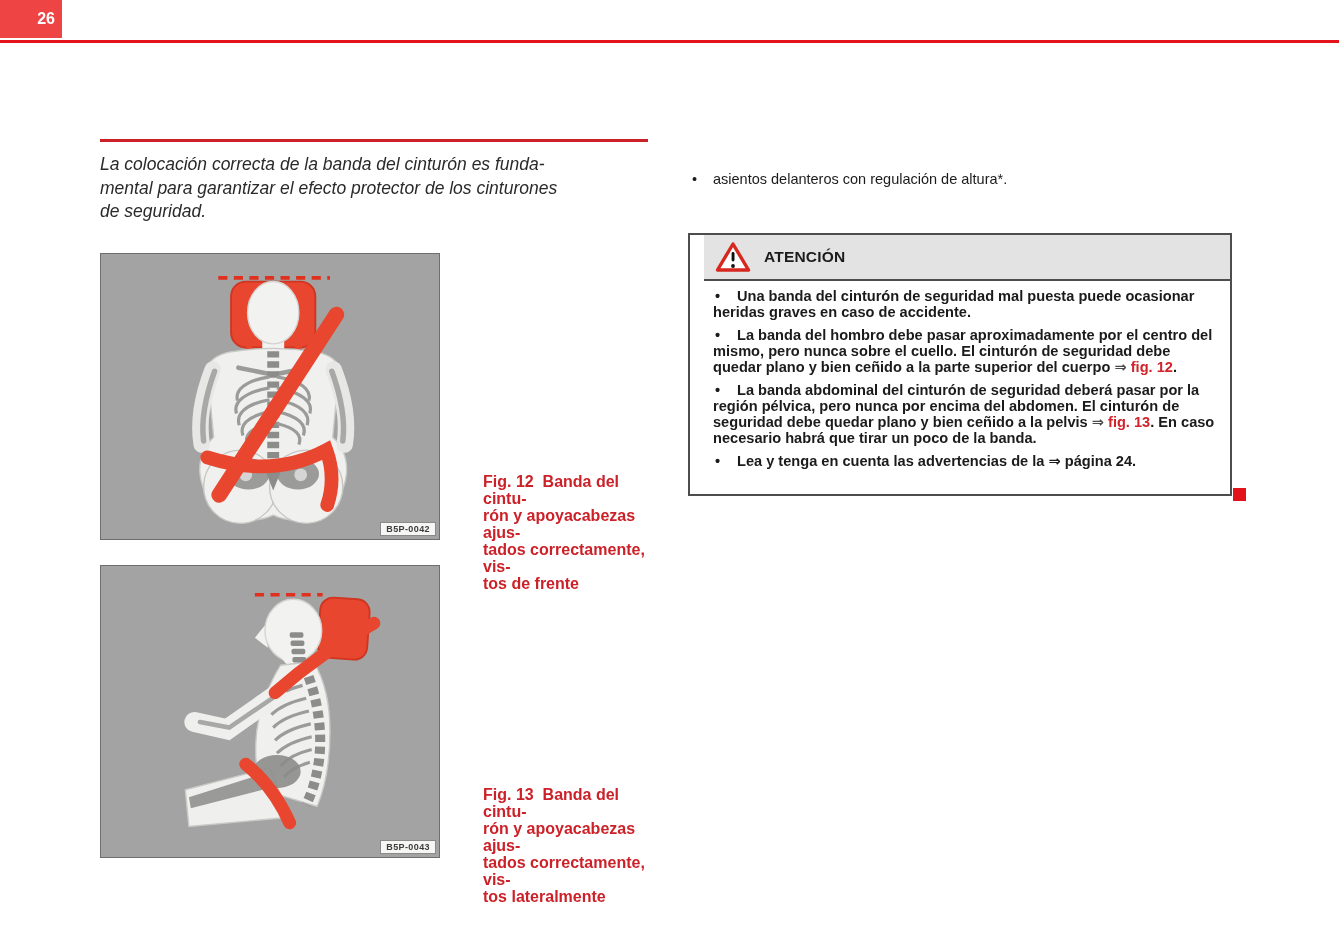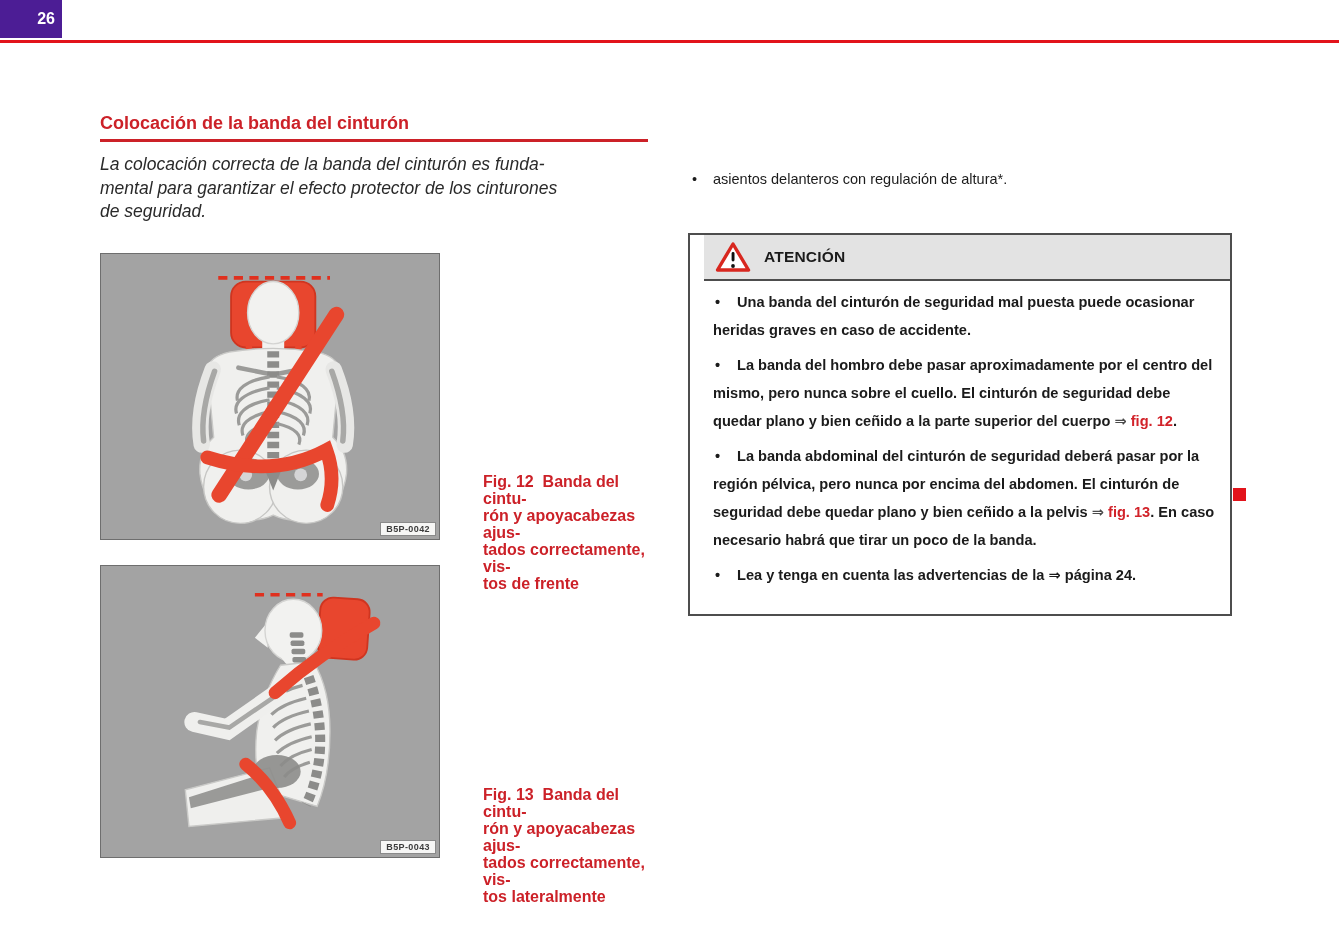--- a/index.html
+++ b/index.html
@@ -2,21 +2,21 @@
 <html><head>
 <meta charset="utf-8">
 <style>
   * { margin:0; padding:0; box-sizing:border-box; }
   html,body { background:#ffffff; }
   body { font-family:"Liberation Sans","DejaVu Sans",sans-serif; color:#1b1b1b; }
   .page { position:relative; width:1339px; height:945px; background:#fff; overflow:hidden; }
 
   
   .pagenum-box { position:absolute; left:0; top:0; width:62px; height:38px;
-    background:#4c1d95; color:#fff; font-size:16px; font-weight:bold;
+    background:#ef4444; color:#fff; font-size:16px; font-weight:bold;
     text-align:right; line-height:38px; padding-right:7px; }
   .header-title { position:absolute; left:103px; top:0; height:38px; line-height:40px;
     font-size:16px; font-weight:bold; color:#1b1b1b; }
   .header-rule { position:absolute; left:0; top:40px; width:1339px; height:3px; background:#e2131b; }
 
   
   .section-title { position:absolute; left:100px; top:113px; width:552px;
     font-size:18px; font-weight:bold; color:#cc2128; }
   .section-rule { position:absolute; left:100px; top:139px; width:548px; height:3px; background:#cc2128; }
   .lead { position:absolute; left:100px; top:153px; width:570px;
@@ -42,38 +42,37 @@
   .rbullets { position:absolute; left:688px; top:170px; width:556px; list-style:none; }
   .rbullets li { font-size:14.5px; line-height:19px; margin-bottom:8px; }
   .rbullets .blt { display:inline-block; width:25px; padding-left:4px; }
 
   .warning-box { position:absolute; left:688px; top:233px; width:544px;
     border:2px solid #4d4d4d; background:#fff;padding-left:14px; }
   .warning-header { height:46px; background:#e3e3e3; border-bottom:2px solid #4d4d4d;
     display:flex; align-items:center; padding-left:11px; }
   .warning-title { font-size:15.5px; font-weight:bold; margin-left:13px; letter-spacing:.2px; }
   .warning-body { padding:7px 9px 8px 9px; }
-  .warn-item { font-size:14.6px; font-weight:bold; line-height:28px; margin-bottom:7px; }
+  .warn-item { font-size:14.6px; font-weight:bold; line-height:16px; margin-bottom:7px; }
   .warn-item:last-child { margin-bottom:17px; }
   .warn-item .blt { display:inline-block; width:24px; padding-left:2px; }
   .seg-text { color:#1b1b1b; }
   .seg-arrow { color:#4a4a4a; }
   .seg-ref { color:#d2232a; }
 
   .end-marker { position:absolute; left:1233px; top:488px; width:13px; height:13px; background:#e2131b; }
 </style>
 </head>
 <body>
 
 <div class="page">
 
   <div class="pagenum-box">26</div>
   <div class="header-rule"></div>
 
-  <h2 class="section-title">Colocación de la banda del cinturón</h2>
   <div class="section-rule"></div>
   <p class="lead">La colocación correcta de la banda del cinturón es funda-<br>mental para garantizar el efecto protector de los cinturones<br>de seguridad.</p>
 
   <div class="figure figure-1">
     <svg viewBox="0 0 369 287">
 
       <path d="M128,14 H250" stroke="#e0301e" stroke-width="4" stroke-dasharray="10 7" fill="none"></path>
 
       <rect x="142" y="18" width="92" height="72" rx="16" fill="#e8462e" stroke="#cf3520" stroke-width="2"></rect>
       <rect x="158" y="88" width="7" height="18" fill="#e8462e"></rect>

